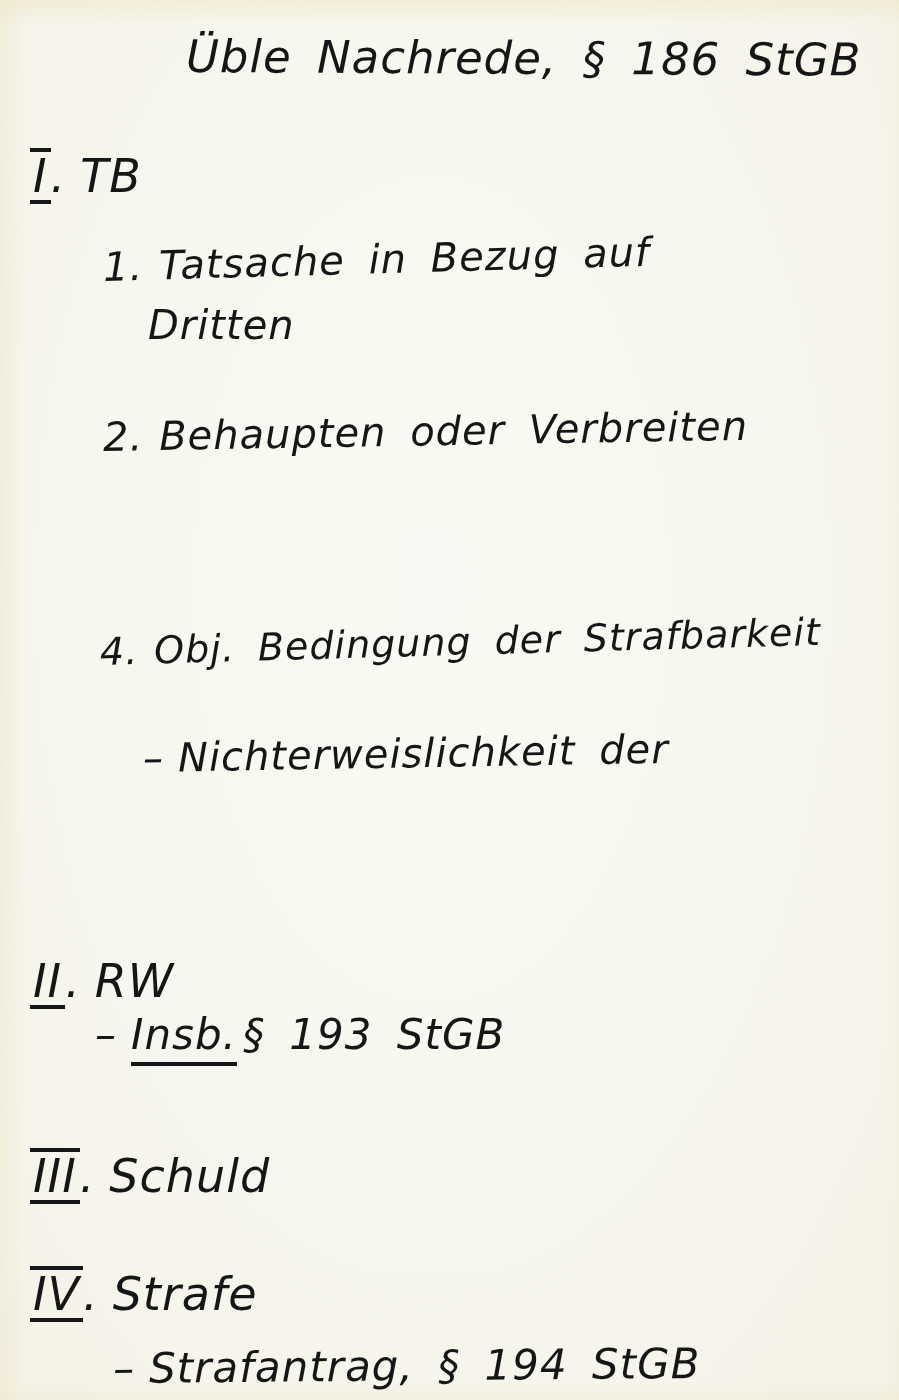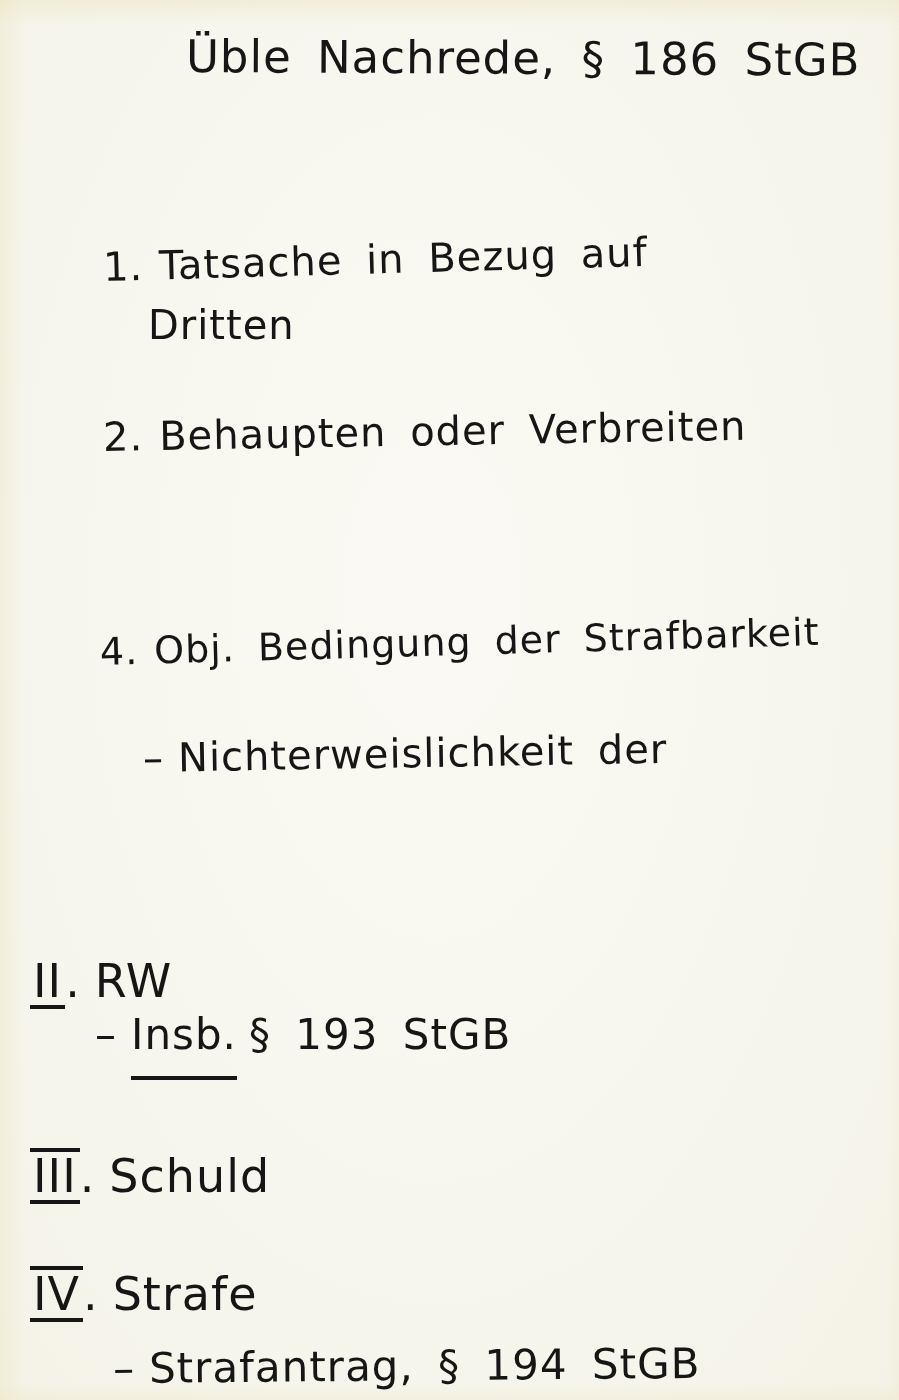--- a/index.html
+++ b/index.html
@@ -15,20 +15,21 @@
   }
   .paper {
     position: absolute;
     inset: 0;
     background:
       linear-gradient(to bottom, rgba(236,229,196,0.50), rgba(236,229,196,0) 26px),
       linear-gradient(to right, rgba(236,229,196,0.42), rgba(236,229,196,0) 26px),
       linear-gradient(to top, rgba(236,229,196,0.30), rgba(236,229,196,0) 18px),
       linear-gradient(to left, rgba(236,229,196,0.18), rgba(236,229,196,0) 14px),
       radial-gradient(ellipse at 48% 42%, #faf9f3 0%, #f7f6ee 60%, #f4f2e6 100%);
+    font-style: italic;
   }
   .ink {
     position: absolute;
     color: #161616;
     white-space: nowrap;
     letter-spacing: 1px;
     word-spacing: 10px;
     transform-origin: left center;
   }
   .title       { left: 186px; top: 30px;  font-size: 45px; transform: rotate(0.3deg); }
@@ -51,29 +52,32 @@
   .numeral {
     display: inline-block;
     line-height: 1.05;
     padding: 0 3px;
   }
   .bars-both   { border-top: 4px solid #161616; border-bottom: 4px solid #161616; }
   .bar-bottom  { border-bottom: 4px solid #161616; }
   .sep         { margin-right: 14px; }
   .num         { margin-right: 16px; }
   .bullet      { margin-right: 14px; }
-  .u-lead      { border-bottom: 4px solid #161616; padding-bottom: 17px; margin-right: 12px; }
+  .u-lead      { border-bottom: 4px solid #161616; padding-bottom: 3px; margin-right: 6px; }
 </style>
 </head>
 <body>
 
 <div class="paper">
 
   <div class="ink title">Üble Nachrede, § 186 StGB</div>
 
+  <div class="ink sec sec-tb">
+    <span class="numeral bars-both">I</span><span class="sep">.</span><span>TB</span>
+  </div>
 
   <div class="ink item item1-l1">
     <span class="num">1.</span><span>Tatsache in Bezug auf</span>
   </div>
   <div class="ink item item1-l2">Dritten</div>
 
   <div class="ink item item2">
     <span class="num">2.</span><span>Behaupten oder Verbreiten</span>
   </div>
 

